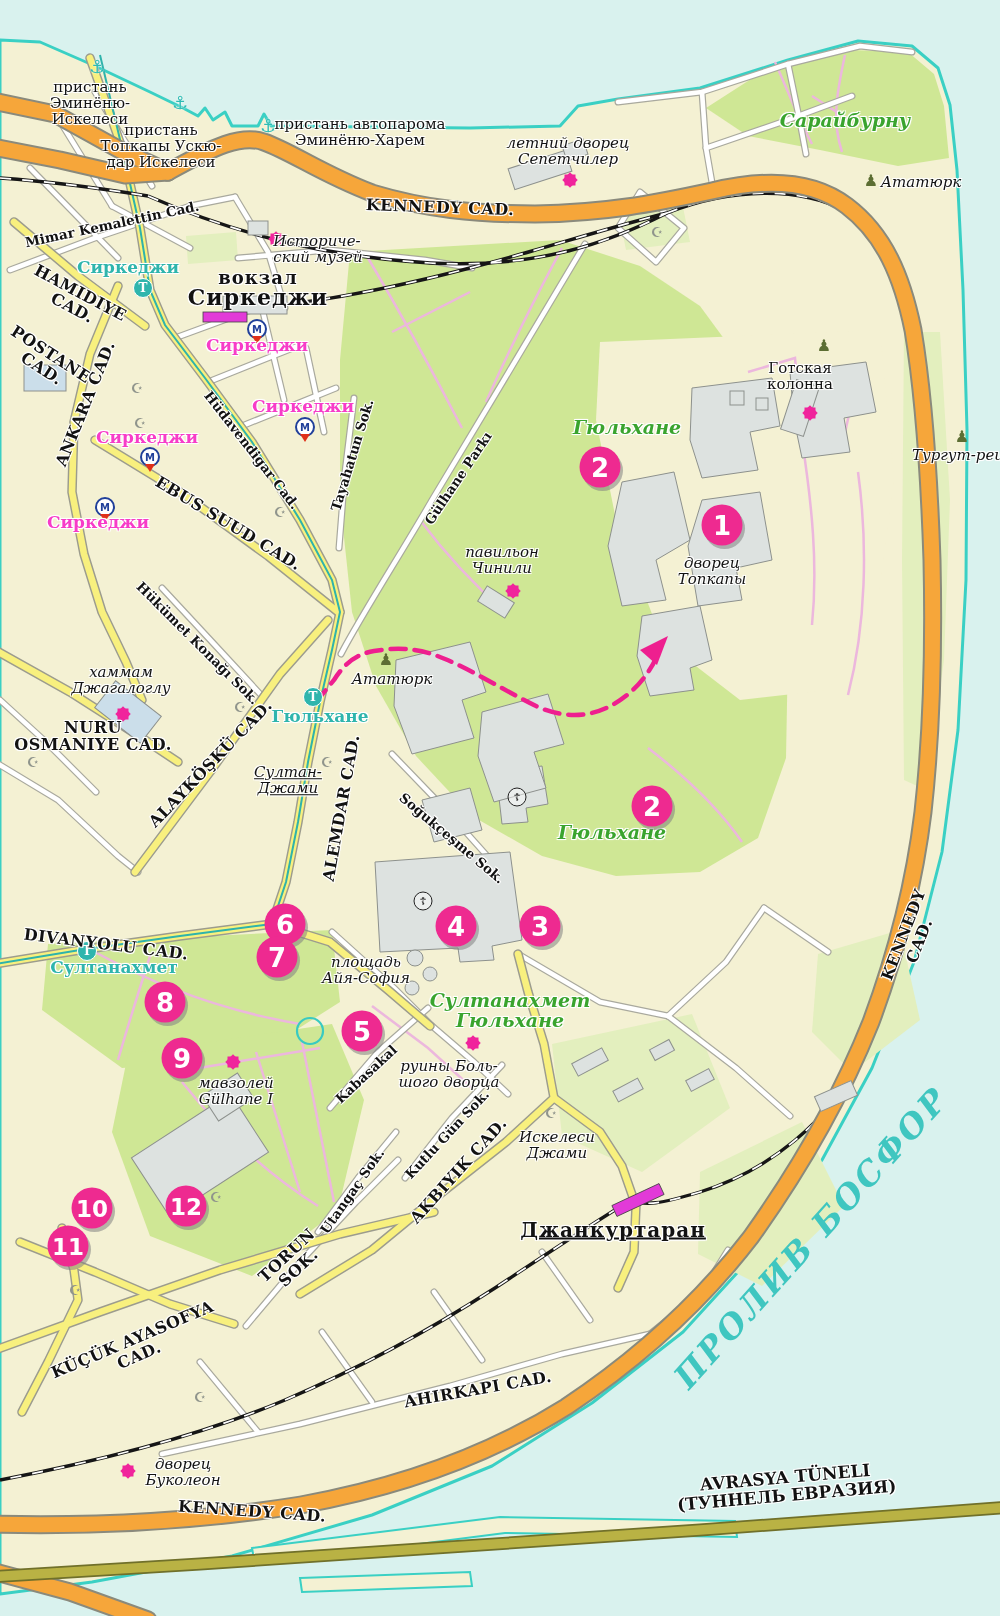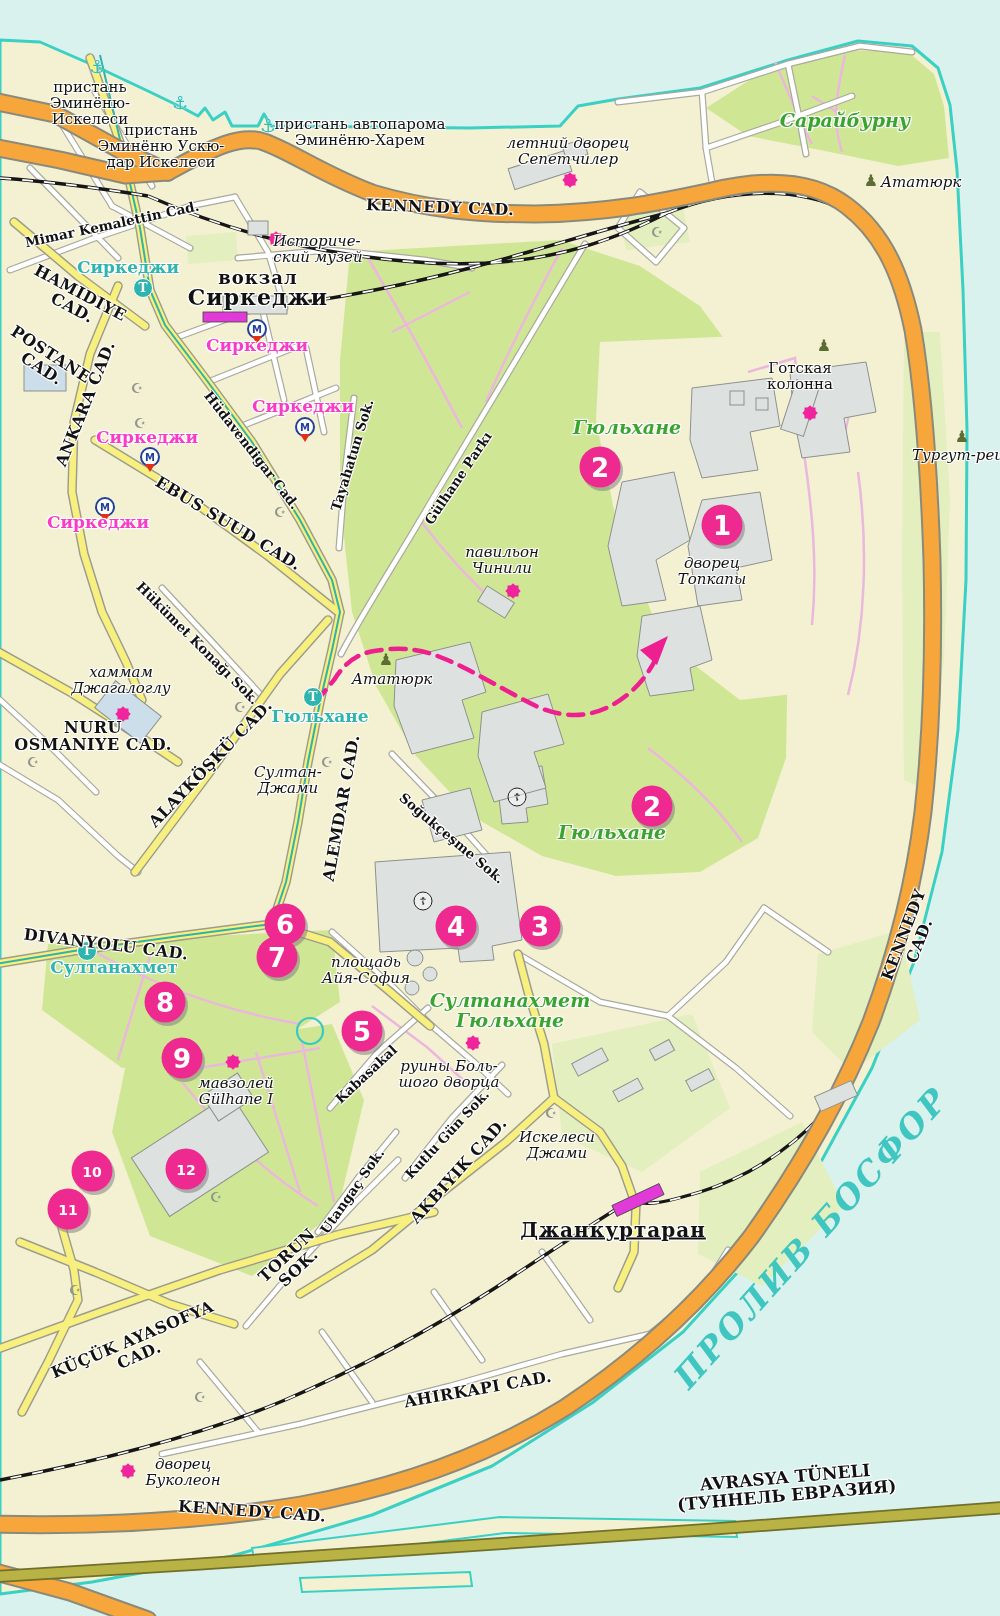--- a/index.html
+++ b/index.html
@@ -26,21 +26,21 @@
   .tram-stop{color:var(--tram-label);font-weight:bold;font-size:17px;}
   .metro-stop{color:var(--metro-label);font-weight:bold;font-size:17px;}
   .station-name{font-size:20px;font-weight:bold;letter-spacing:1px;text-decoration:underline;}
   .tunnel{font-size:17px;font-weight:bold;}
 
   
   .marker{position:absolute;width:41px;height:41px;border-radius:50%;background:var(--marker);
           color:#fff;display:flex;align-items:center;justify-content:center;
           font:bold 26px "DejaVu Sans",sans-serif;transform:translate(-50%,-50%);
           box-shadow:2.5px 3.5px 0 rgba(130,130,130,.55);}
-  .marker.two{font-size:14px;}
+  .marker.two{font-size:23px;margin-top:37px;}
 
   
   .ic{position:absolute;transform:translate(-50%,-50%);line-height:1;display:flex;
       align-items:center;justify-content:center;}
   .ic-anchor{color:#2fbcb4;font-size:18px;font-family:"DejaVu Sans",sans-serif;text-shadow:0 0 2px #fff;}
   .ic-mosque{color:#8f948c;font-size:14px;font-family:"DejaVu Sans",sans-serif;}
   .ic-monument{color:#5c6e33;font-size:16px;font-family:"DejaVu Sans",sans-serif;}
   .ic-church{width:17px;height:17px;border:1.5px solid #222;border-radius:50%;
              background:rgba(255,255,255,.45);font-size:11px;color:#111;
              font-family:"DejaVu Sans",sans-serif;}
@@ -456,21 +456,21 @@
       <div class="lbl sea sea-right" style="left: 812px; top: 1238px; transform: translate(-50%, -50%) rotate(-48deg);">
         <div>ПРОЛИВ БОСФОР</div>
       </div>
       <div class="lbl place" style="left: 90px; top: 104px; transform: translate(-50%, -50%) rotate(0deg);">
         <div>пристань</div>
         <div>Эминёню-</div>
         <div>Искелеси</div>
       </div>
       <div class="lbl place" style="left: 161px; top: 147px; transform: translate(-50%, -50%) rotate(0deg);">
         <div>пристань</div>
-        <div>Эминёню Ускю-</div>
+        <div>Топкапы Ускю-</div>
         <div>дар Искелеси</div>
       </div>
       <div class="lbl place" style="left: 360px; top: 133px; transform: translate(-50%, -50%) rotate(0deg);">
         <div>пристань автопарома</div>
         <div>Эминёню-Харем</div>
       </div>
       <div class="lbl place-it" style="left: 568px; top: 152px; transform: translate(-50%, -50%) rotate(0deg);">
         <div>летний дворец</div>
         <div>Сепетчилер</div>
       </div>
@@ -565,21 +565,21 @@
       </div>
       <div class="lbl road" style="left: 198px; top: 643px; transform: translate(-50%, -50%) rotate(45deg);">
         <div>Hükümet Konağı Sok.</div>
       </div>
       <div class="lbl tram-stop" style="left: 320px; top: 717px; transform: translate(-50%, -50%) rotate(0deg);">
         <div>Гюльхане</div>
       </div>
       <div class="lbl place-it" style="left: 392px; top: 680px; transform: translate(-50%, -50%) rotate(0deg);">
         <div>Ататюрк</div>
       </div>
-      <div class="lbl place-it" style="left: 288px; top: 781px; transform: translate(-50%, -50%) rotate(0deg);">
+      <div class="lbl place-it" style="left: 288px; top: 781px; transform: translate(-50%, -50%) rotate(0deg); text-decoration: underline;">
         <div>Султан-</div>
         <div>Джами</div>
       </div>
       <div class="lbl road-lg" style="left: 342px; top: 808px; transform: translate(-50%, -50%) rotate(-80deg);">
         <div>ALEMDAR CAD.</div>
       </div>
       <div class="lbl road-lg" style="left: 211px; top: 764px; transform: translate(-50%, -50%) rotate(-46deg);">
         <div>ALAYKÖŞKÜ CAD.</div>
       </div>
       <div class="lbl road" style="left: 452px; top: 838px; transform: translate(-50%, -50%) rotate(40deg);">

